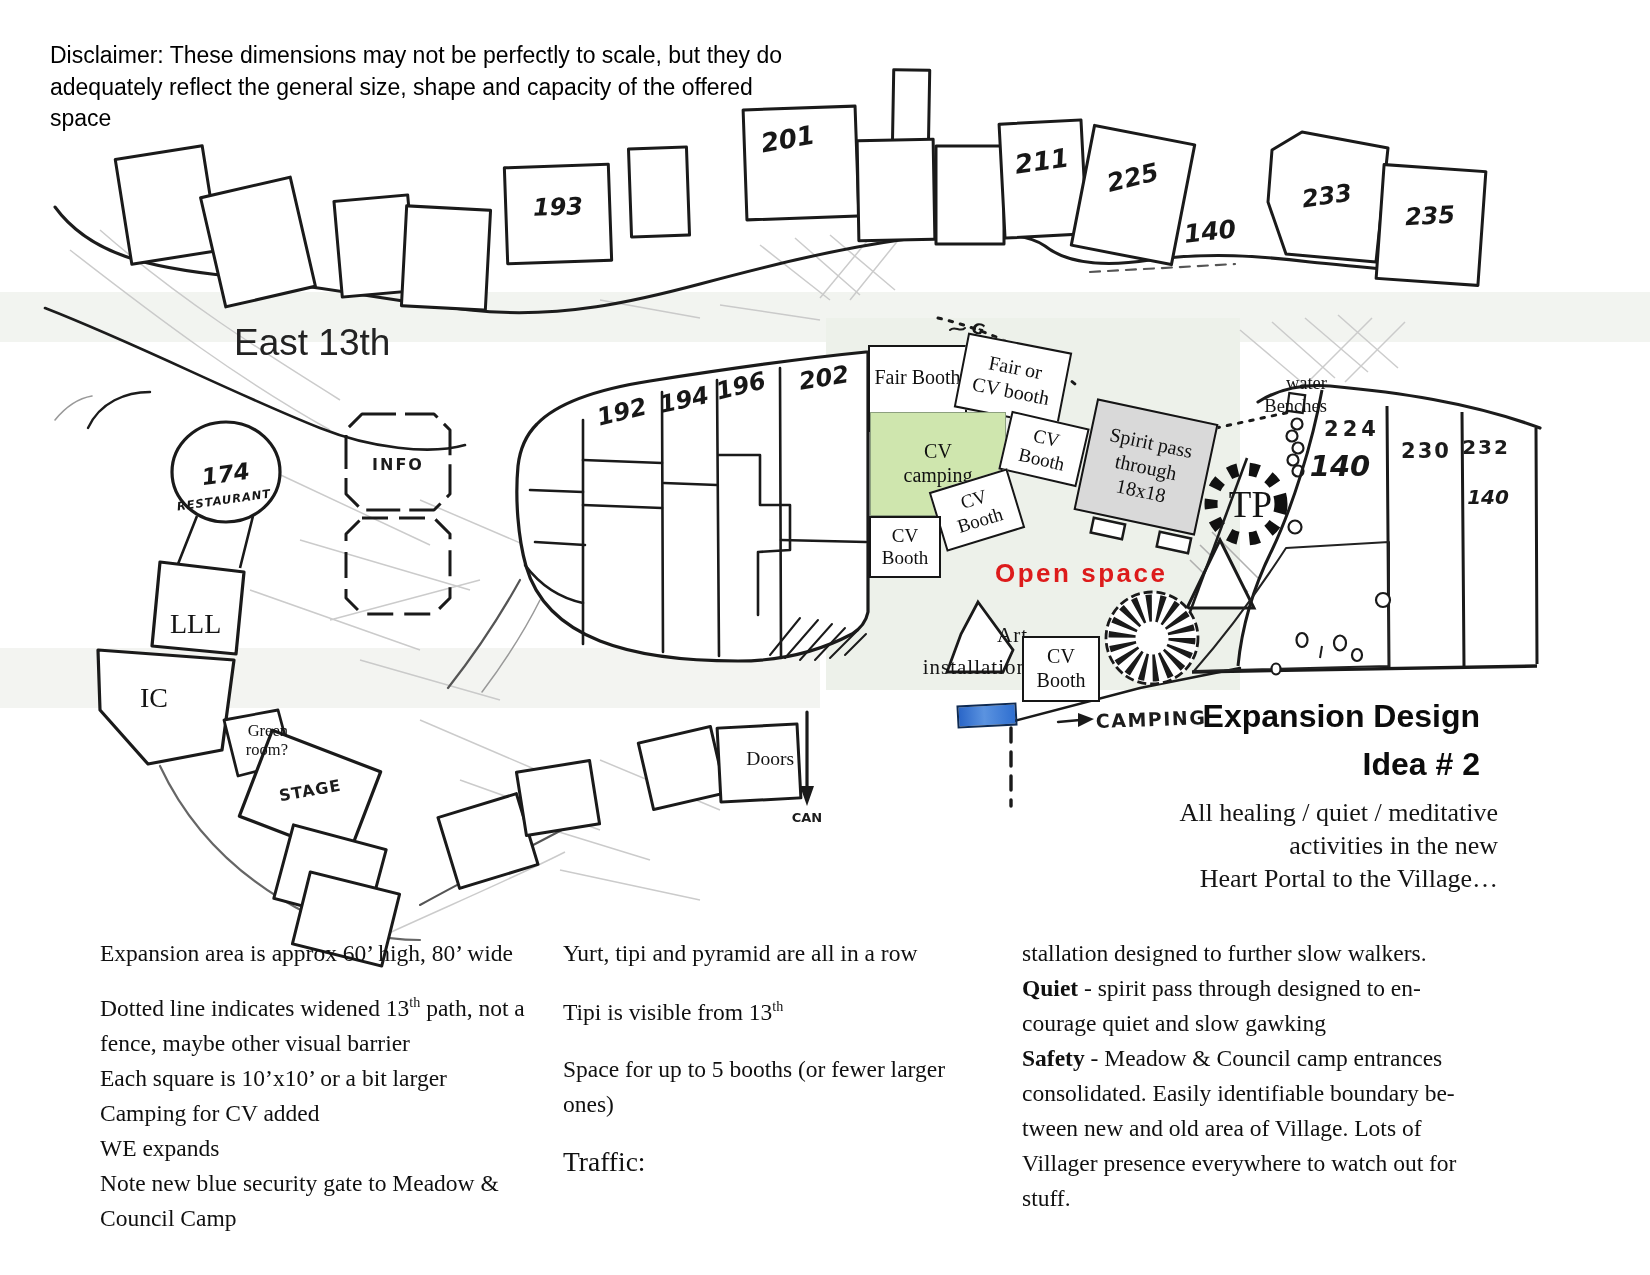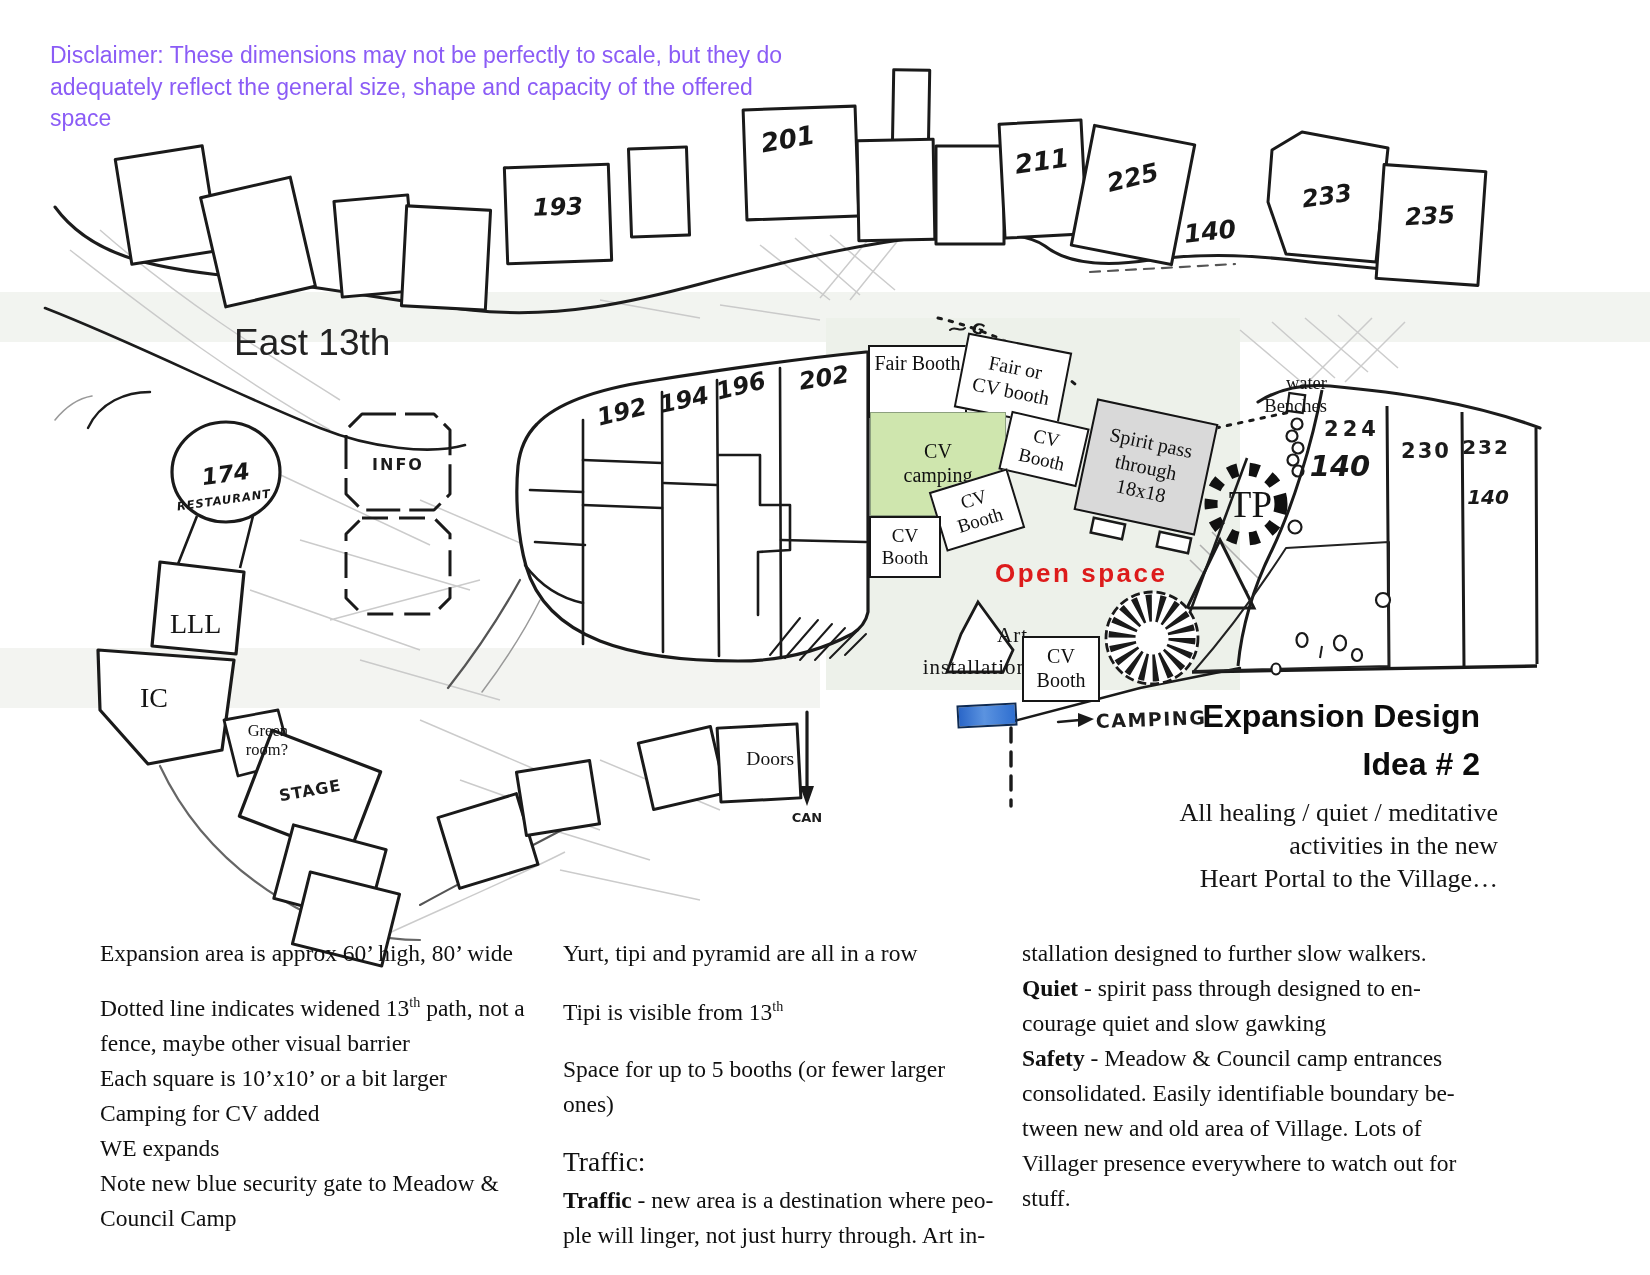--- a/index.html
+++ b/index.html
@@ -4,28 +4,28 @@
 <style>
   html,body{margin:0;padding:0;background:#ffffff}
   .canvas{position:relative;width:1650px;height:1275px;background:#ffffff;overflow:hidden;
           font-family:"Liberation Serif",serif;color:#141414}
   .lbl{position:absolute;white-space:pre-line;color:#141414}
   .sans{font-family:"Liberation Sans",sans-serif}
   .center{text-align:right}
   .booth{position:absolute;background:#fff;border:2.5px solid #161616;display:flex;
          align-items:center;justify-content:center;text-align:center;
          font-size:20px;line-height:1.18;white-space:pre-line;color:#101010}
-  .booth.toptext{align-items:flex-start;padding-top:5px}
+  .booth.toptext{align-items:flex-start;padding-top:19px}
   #cv-camping{background:#cfe6ae;border:1.5px solid #8da07f}
   #spirit{background:#d9d9d9;border:2.5px solid #141414;line-height:1.22}
   #we{background:#cbcbcb;border:2.5px solid #141414;font-size:24.5px;line-height:1.2}
   #gate{position:absolute;background:linear-gradient(90deg,#2a66c8,#5b93e0 45%,#2f6fd0);
         border:2px solid #0e2a52;transform:rotate(-3deg)}
   #open-space{color:#dd1b1b;font-weight:600;font-size:26px;letter-spacing:2.5px}
-  #disclaimer{font-size:23px;line-height:1.38;color:#8b5cf6}
+  #disclaimer{font-size:23px;line-height:1.38;color:#000000}
   #street{font-size:37px;color:#222}
   #title-box{font-weight:700;font-size:32px;line-height:1.5;color:#0c0c0c}
   #subtitle{font-size:26px;line-height:1.26}
   .col{position:absolute;font-size:23.5px;line-height:35px;color:#101010}
   .col p{margin:0;white-space:pre-line}
   .col p.mb10{margin-bottom:14px}
   .col p.mb6{margin-bottom:18px}
   .col p.mb22{margin-bottom:22px}
   .concerns{font-size:27.5px;margin-top:4px !important;margin-bottom:4px !important}
   sup{font-size:60%;vertical-align:super}
@@ -277,22 +277,20 @@
     <p>Note new blue security gate to Meadow &amp;
 Council Camp</p>
   </div>
 
   <div class="col" style="left:563px;top:936px;width:455px">
     <p class="mb6">Yurt, tipi and pyramid are all in a row</p>
     <p class="mb22"><span>Tipi is visible from 13</span><sup>th</sup></p>
     <p class="mb22">Space for up to 5 booths (or fewer larger
 ones)</p>
     <p class="concerns">Traffic:</p>
-    <p><b>Traffic</b><span class="pre"> - new area is a destination where peo-
-ple will linger, not just hurry through. Art in-</span></p>
   </div>
 
   <div class="col" style="left:1022px;top:936px;width:465px">
     <p><span class="pre">stallation designed to further slow walkers.
 </span><b>Quiet</b><span class="pre"> - spirit pass through designed to en-
 courage quiet and slow gawking
 </span><b>Safety</b><span class="pre"> -  Meadow &amp; Council camp entrances
 consolidated. Easily identifiable boundary be-
 tween new and old area of Village. Lots of
 Villager presence everywhere to watch out for

